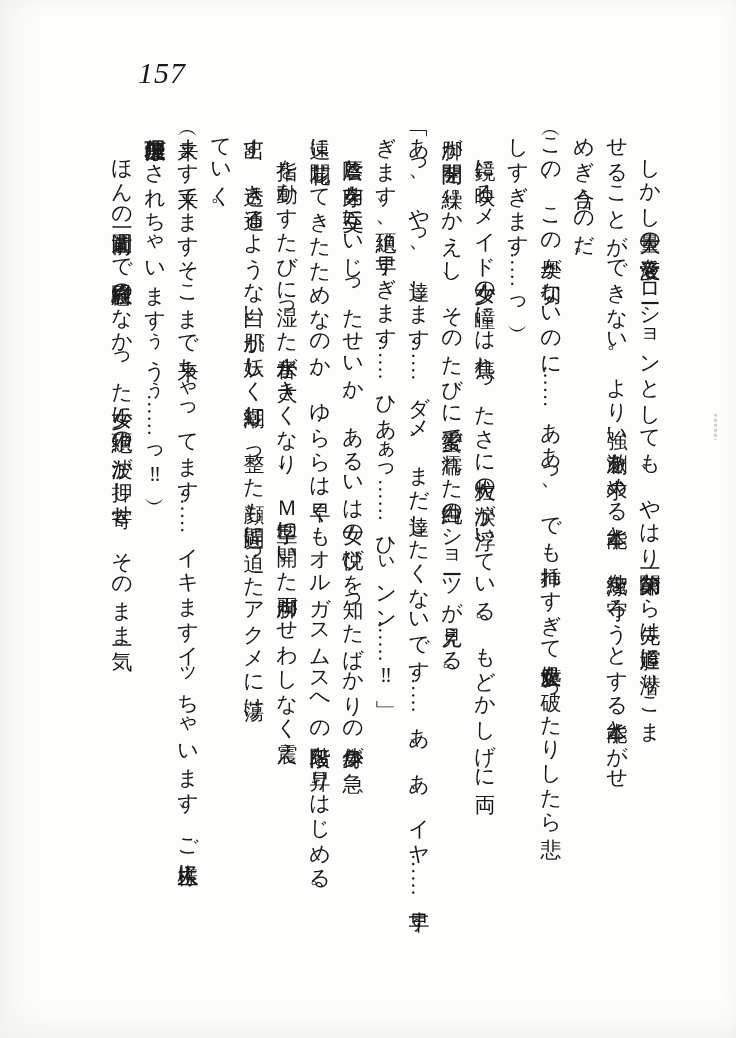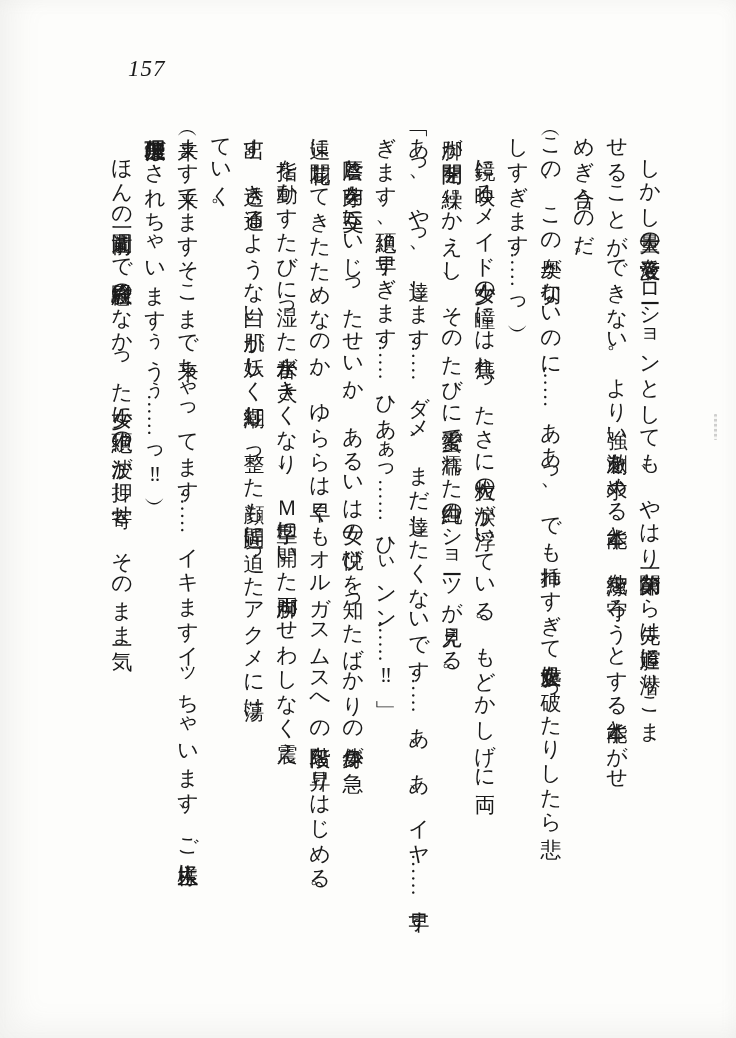--- a/index.html
+++ b/index.html
@@ -17,23 +17,23 @@
   .page {
     position: absolute;
     inset: 0;
     background: var(--paper, #fdfdfb);
     
     box-shadow: inset 14px -10px 28px rgba(150,150,148,0.10),
                 inset -4px 4px 14px rgba(160,160,158,0.05);
   }
   .page-number {
     position: absolute;
-    left: 128px;
+    left: 138px;
     top: 56px;
-    font-size: 23px;
+    font-size: 30px;
     font-style: italic;
     letter-spacing: 1px;
     color: var(--ink, #1a1a1a);
   }
   .text-block {
     position: absolute;
     top: 123px;
     right: 70px;
     height: 848px;
     writing-mode: vertical-rl;

